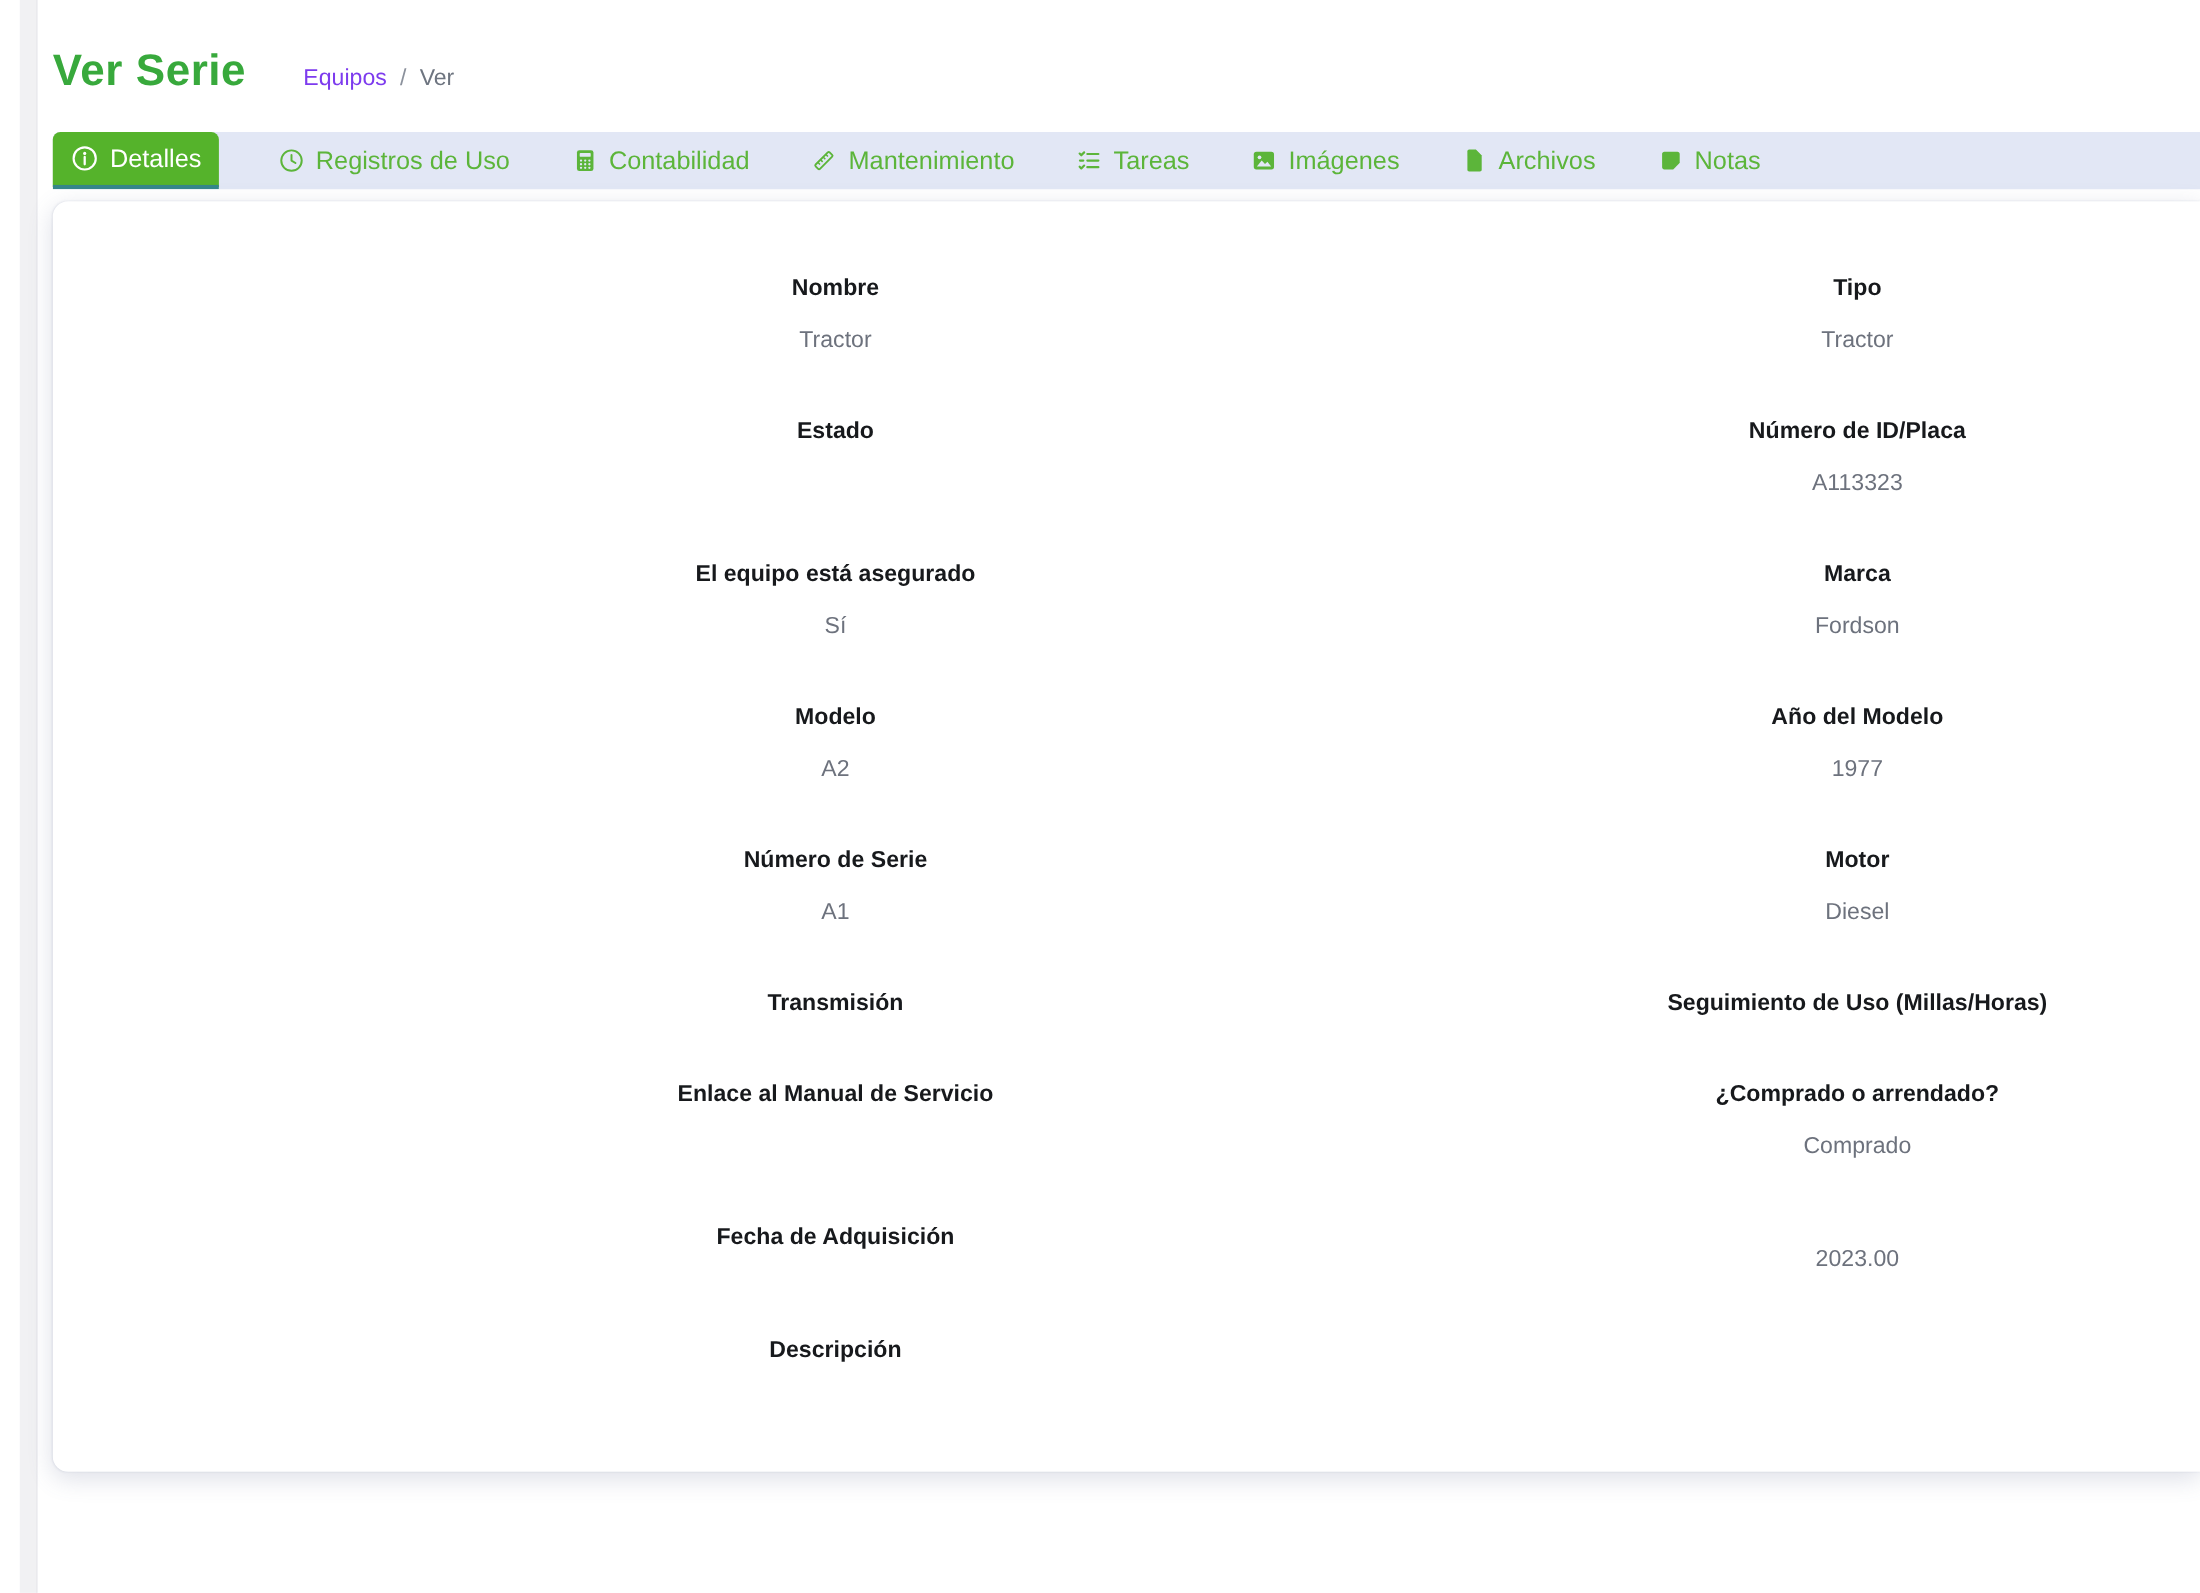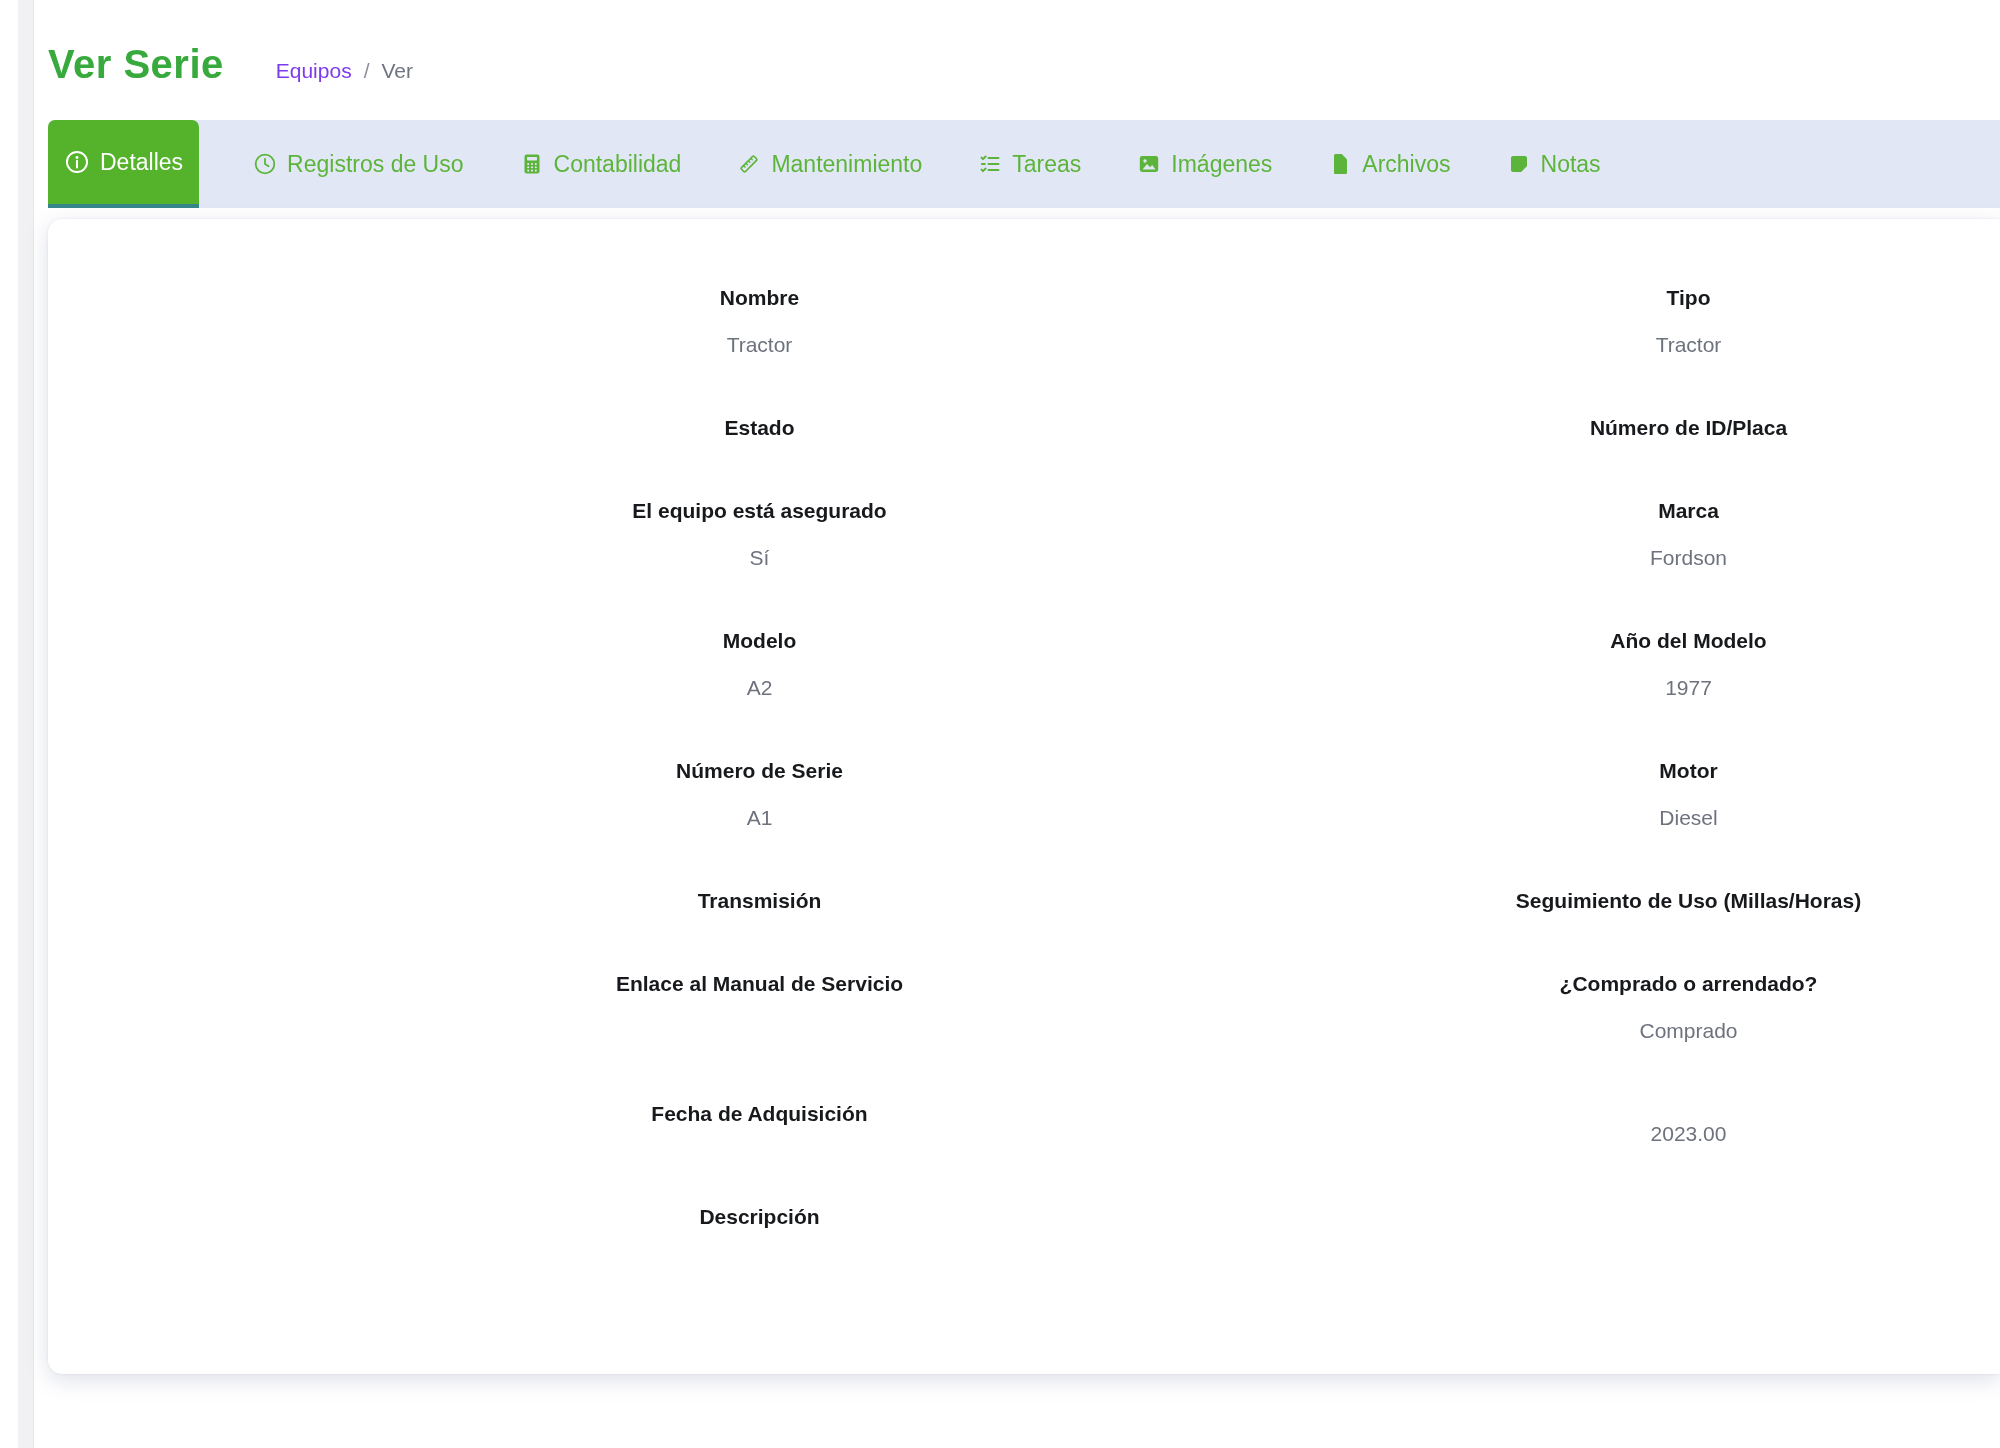--- a/index.html
+++ b/index.html
@@ -18,21 +18,21 @@
   .page-title{
     font-size:40px;line-height:48px;font-weight:800;color:#38a93c;margin:0;
     letter-spacing:.5px;
   }
   .breadcrumb{margin-left:52px;font-size:21px;display:flex;align-items:flex-end;gap:12px;}
   .crumb-link{color:#7d3bee;text-decoration:none;cursor:pointer;}
   .crumb-sep{color:#8b919c;}
   .crumb-current{color:#6e7580;}
   
   .tabbar{
-    margin-top:50px;height:88px;background:#e2e7f5;
+    margin-top:50px;height:52px;background:#e2e7f5;
     display:flex;align-items:stretch;border-top-left-radius:6px;
   }
   .tab{
     display:flex;align-items:center;gap:10px;padding:0 28px;
     color:#5cb53a;font-size:23px;cursor:pointer;white-space:nowrap;user-select:none;
   }
   .tab svg{flex:0 0 auto;}
   .tab.active{
     background:#55b32b;color:#ffffff;border-radius:7px 7px 0 0;
     border-bottom:4px solid #35868a;padding:0 16px;margin-right:26px;
@@ -181,20 +181,21 @@
       </div>
     </div>
 
     <div class="field-row">
       <div class="field">
         <div class="field-label">Estado</div>
 
       </div>
       <div class="field">
         <div class="field-label">Número de ID/Placa</div>
+        <div class="field-value">A113323</div>
       </div>
     </div>
 
     <div class="field-row">
       <div class="field">
         <div class="field-label">El equipo está asegurado</div>
         <div class="field-value">Sí</div>
       </div>
       <div class="field">
         <div class="field-label">Marca</div>

